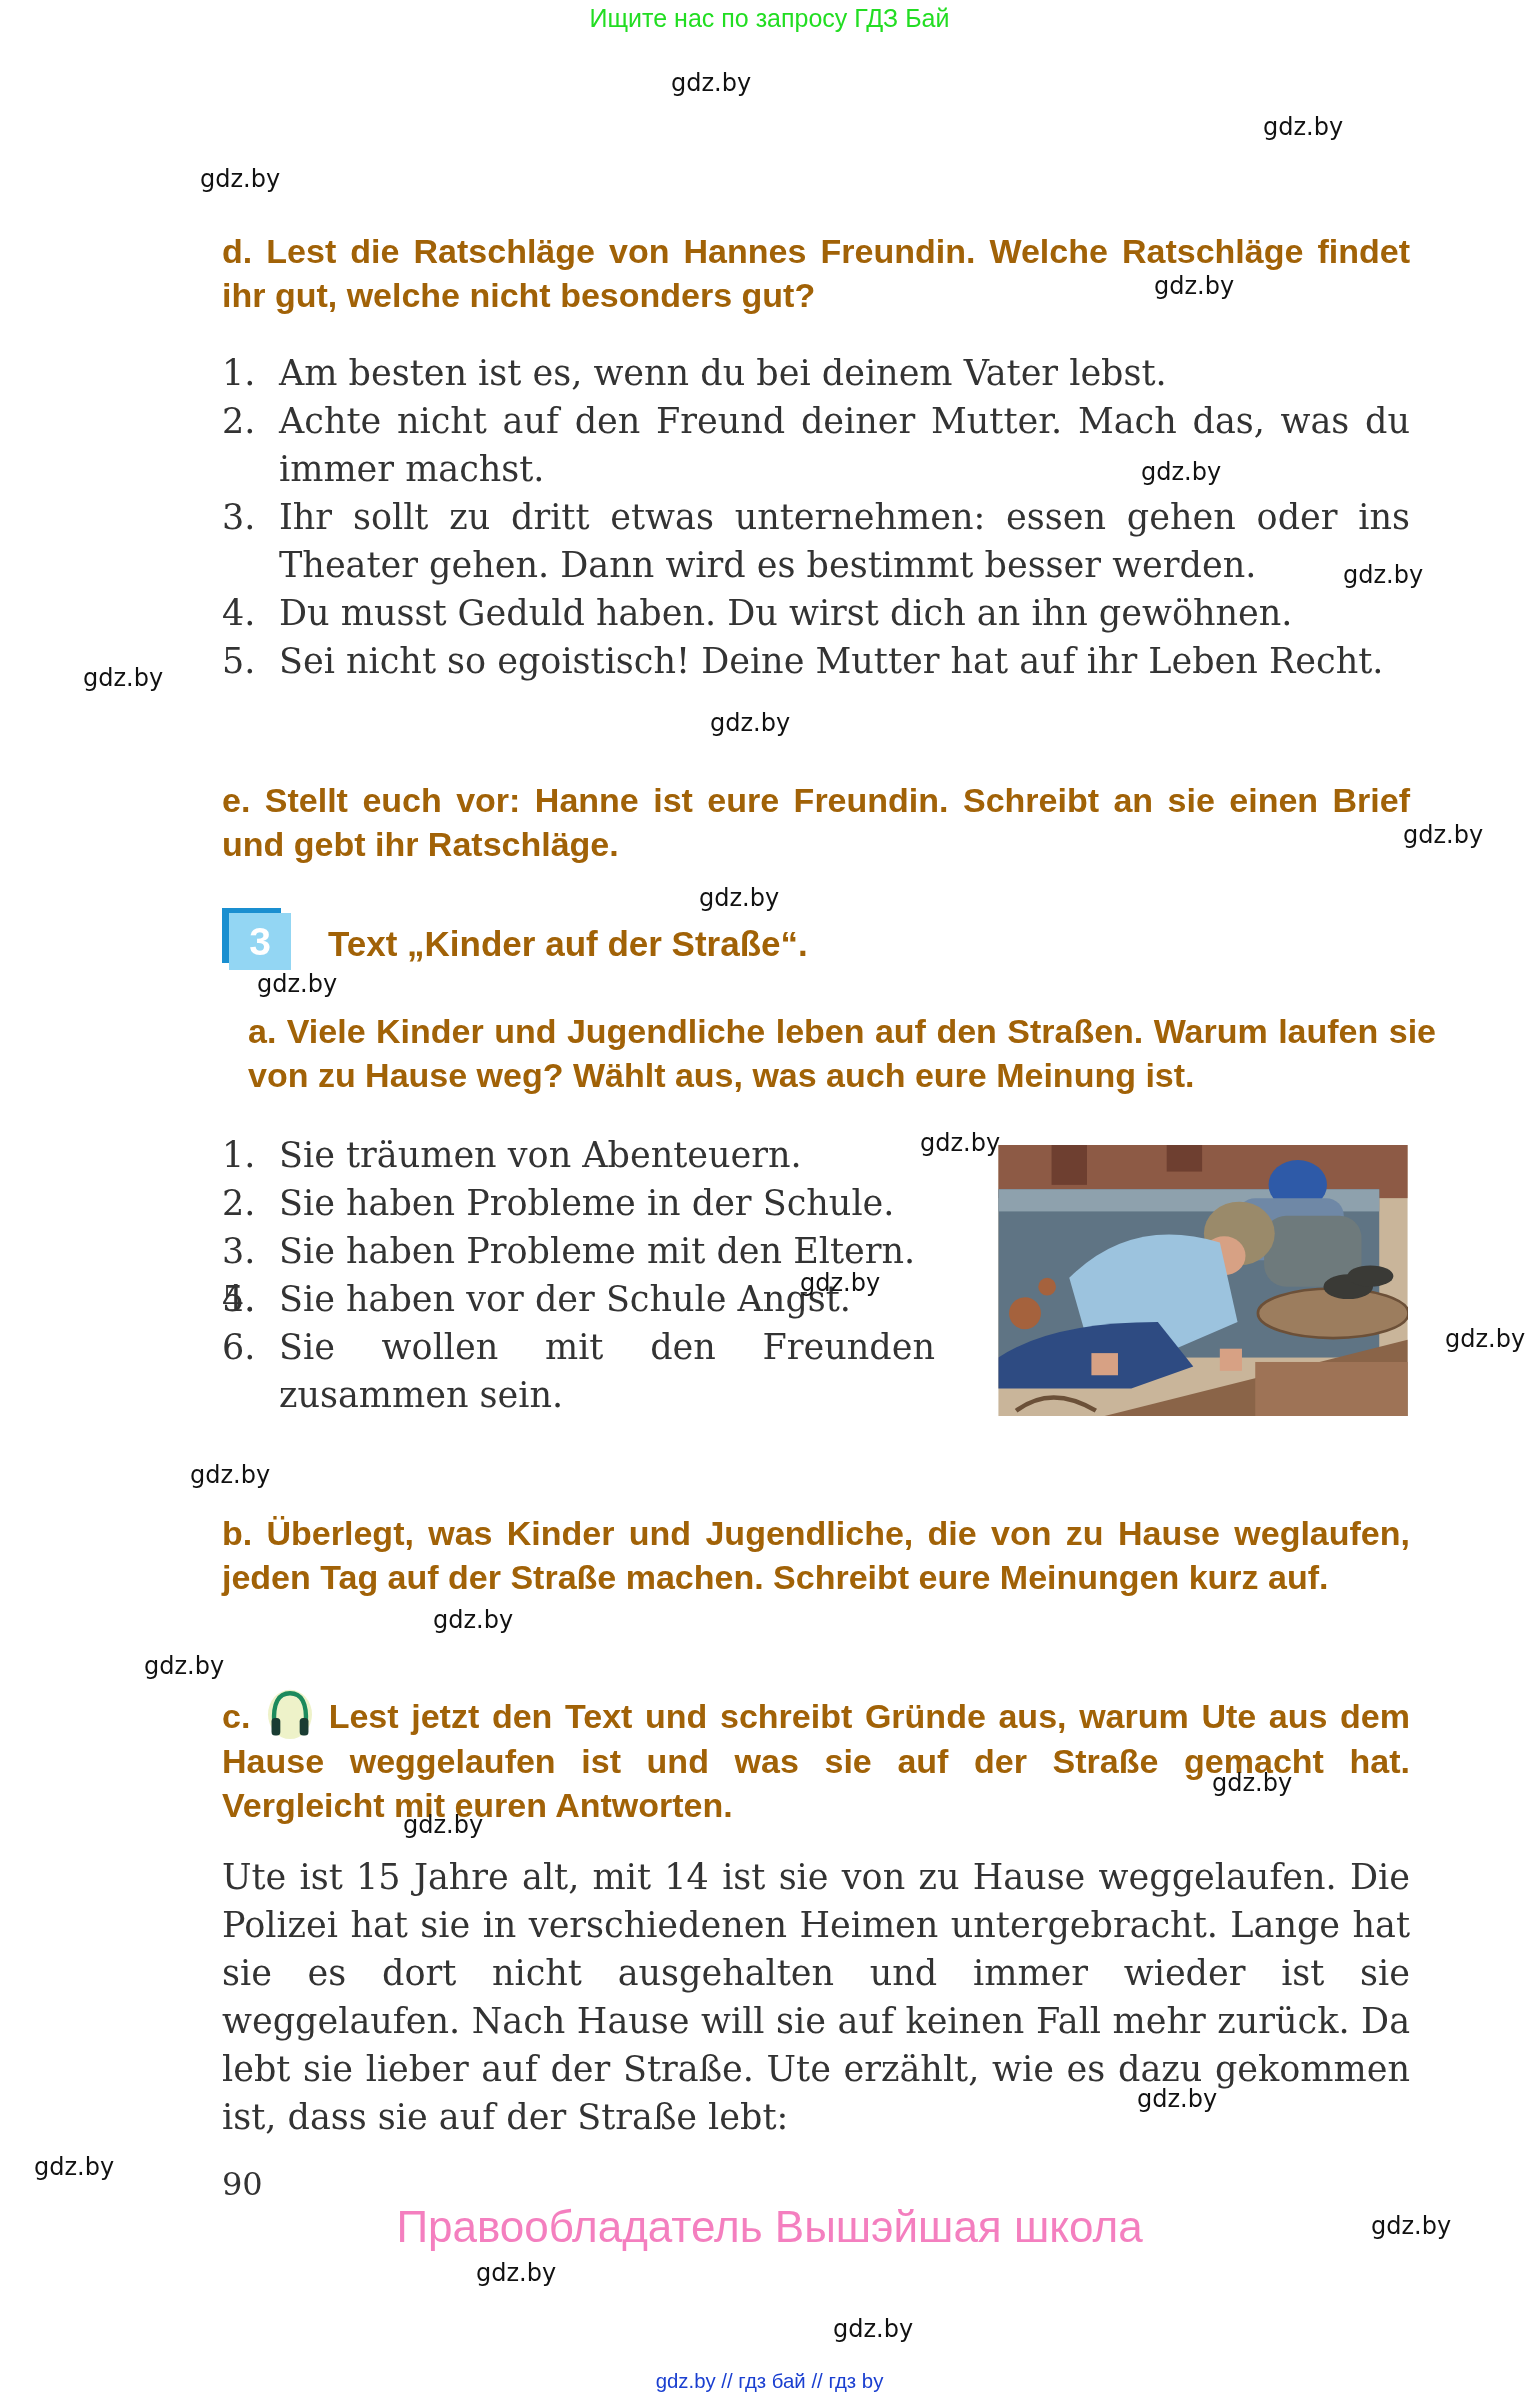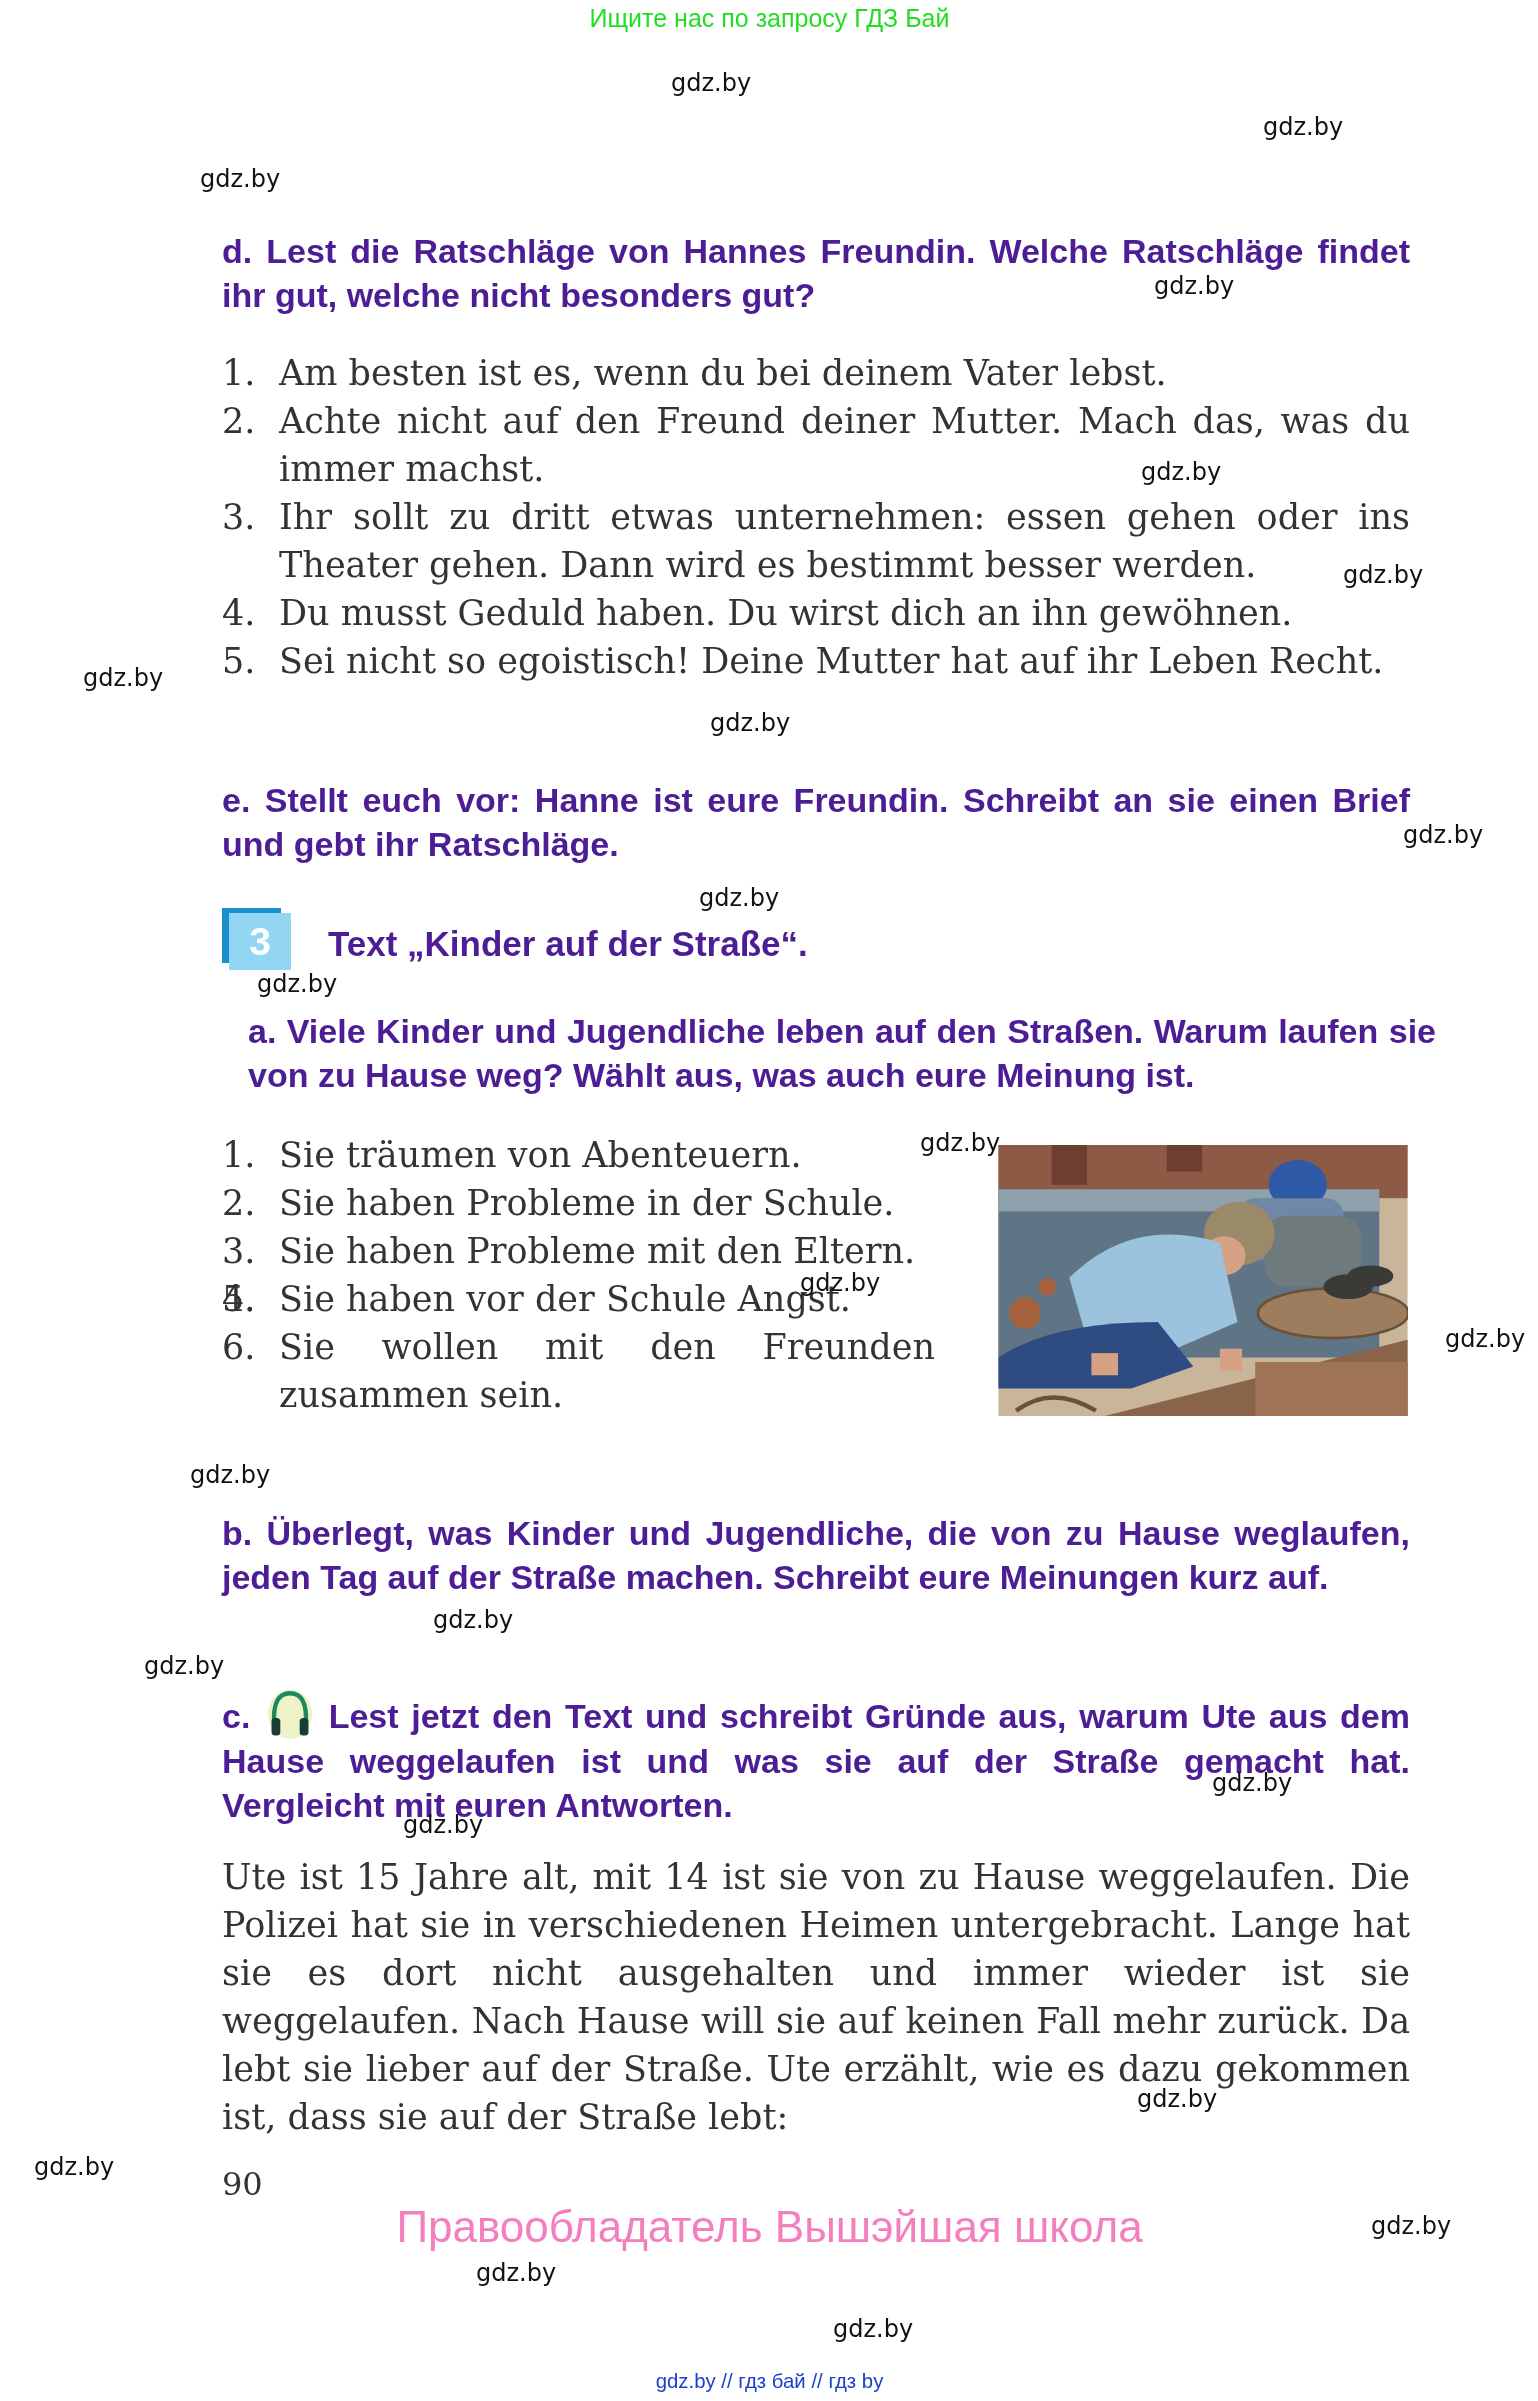--- a/index.html
+++ b/index.html
@@ -2,21 +2,21 @@
 <html style="font-size:14px"><head>
 <meta charset="utf-8">
 <style>
   html, body { margin:0; padding:0; background:#ffffff; }
   body { width:1539px; height:2401px; position:relative; overflow:hidden;
          font-family:"Liberation Sans", sans-serif; color:#333333; }
   .abs { position:absolute; }
   .topbanner { left:0; width:1539px; top:3.5px; text-align:center; font-size:25px; color:#22dd22; }
   .wm { font-family:"DejaVu Sans", sans-serif; font-size:24px; color:#111; white-space:nowrap;text-align:center; }
   .task { font-family:"Liberation Sans", sans-serif; font-weight:bold; font-size:34px;
-          line-height:44px; color:#4c1d95; text-align:justify; }
+          line-height:44px; color:#a16207; text-align:justify; }
   .serif { font-family:"DejaVu Serif", serif; font-size:35px; line-height:48px; color:#333; }
   ol.num { list-style:none; margin:0; padding:0; }
   ol.num li { position:relative; padding-left:57px; text-align:justify; }
   ol.num li .n { position:absolute; left:0; top:0; }
   .badge { width:69px; height:59px; }
   .badge .back { position:absolute; left:0; top:0; width:59px; height:55px; background:#1a8fd0; }
   .badge .front { position:absolute; left:7px; top:5.3px; width:62px; height:57px; background:#93d6f3;
                   color:#fff; font-weight:bold; font-size:39px; text-align:center; line-height:57px; }
   .photo { overflow:hidden; }
   .pagenum { font-family:"DejaVu Serif", serif; font-size:32px; color:#333; }

